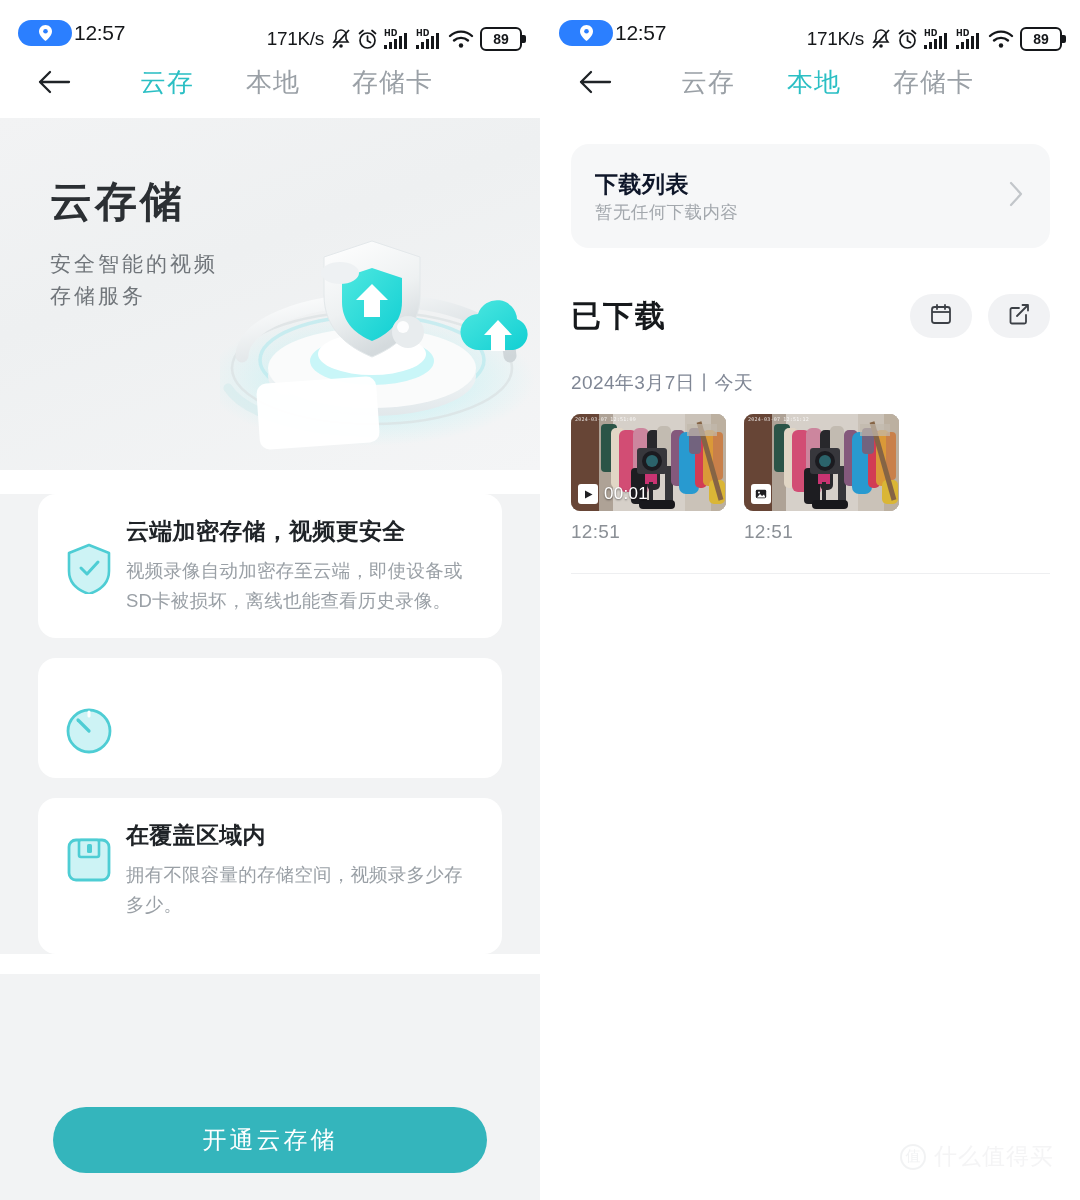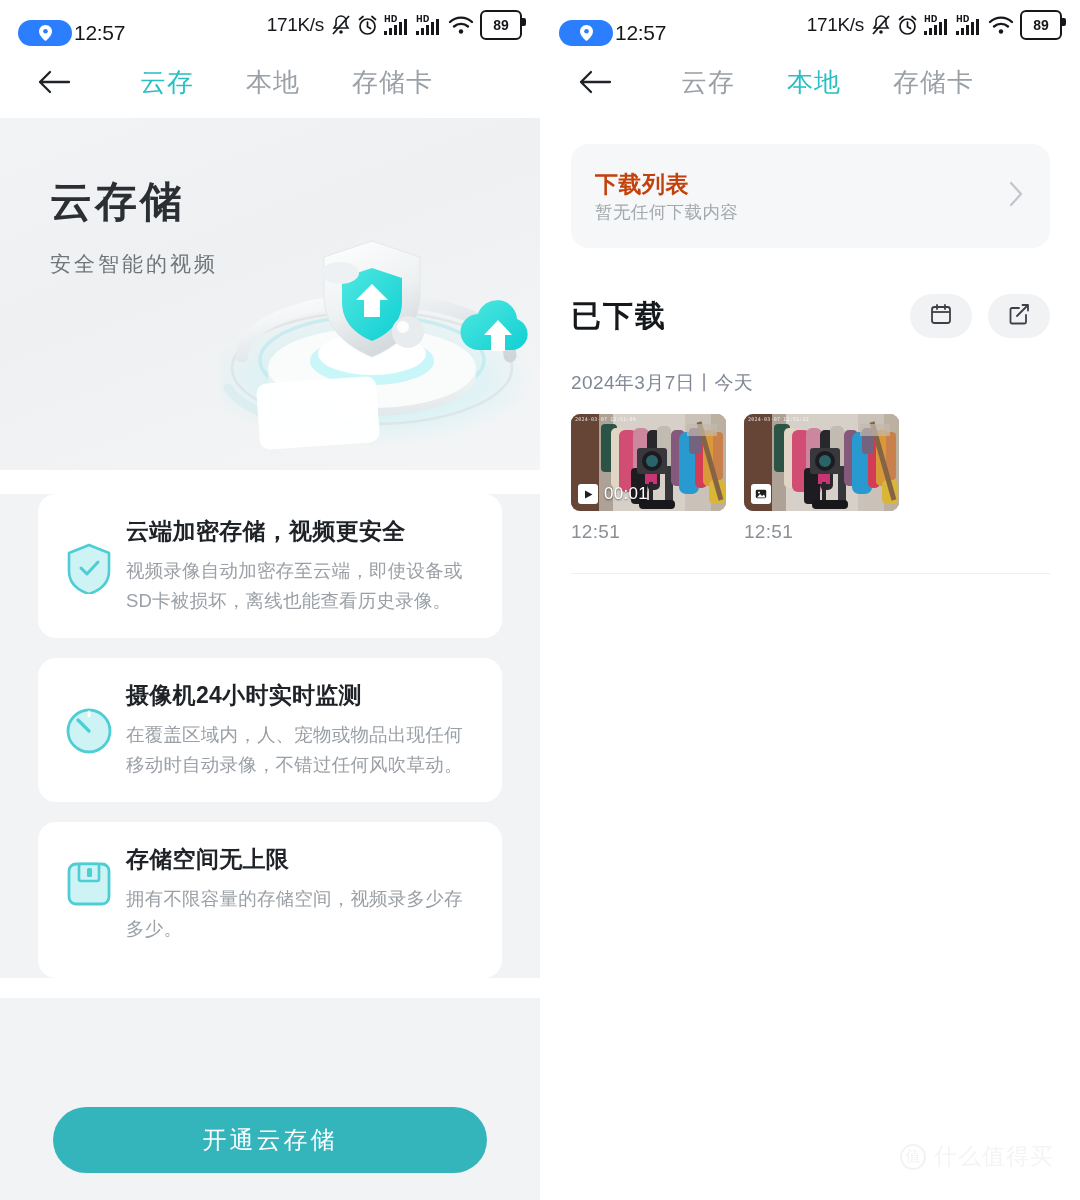--- a/index.html
+++ b/index.html
@@ -19,27 +19,27 @@
     padding: 0 18px 0 18px; position: relative;
   }
   .sb-left { display: flex; align-items: center; gap: 0; }
   .loc-pill {
     width: 54px; height: 26px; border-radius: 13px; background: #2b7fff;
     display: flex; align-items: center; justify-content: center;
     margin-right: 2px;
   }
   .sb-time { font-size: 21px; color: #15171a; letter-spacing: -0.3px; font-weight: 400; }
   .sb-right {
-    position: absolute; right: 18px; top: 2px; height: 46px;
+    position: absolute; right: 18px; top: 16px; height: 46px;
     display: flex; align-items: center; gap: 6px;
   }
   .sb-speed { font-size: 19px; color: #15171a; letter-spacing: -0.3px; margin-right: 1px; }
   .sb-ic { display: flex; align-items: center; }
   .batt {
-    width: 42px; height: 30px; border: 2px solid #15171a; border-radius: 6px;
+    width: 42px; height: 24px; border: 2px solid #15171a; border-radius: 6px;
     display: flex; align-items: center; justify-content: center; position: relative;
   }
   .batt::after {
     content: ""; position: absolute; right: -6px; top: 6px;
     width: 4px; height: 8px; background: #15171a; border-radius: 0 2px 2px 0;
   }
   .batt span { font-size: 14px; font-weight: 600; color: #15171a; }
 
   
   .tabbar { height: 72px; display: flex; align-items: center; padding-left: 32px; background: #fff; }
@@ -93,21 +93,21 @@
     border: none;
   }
 
   
   .r-body { padding: 0 30px; }
   .dl-card {
     margin-top: 26px; background: #f6f7f8; border-radius: 18px;
     height: 104px; display: flex; align-items: center; padding: 0 26px 0 24px; cursor: pointer;
   }
   .dl-texts { flex: 1; }
-  .dl-title { font-size: 23px; font-weight: 700; color: #c2410c; letter-spacing: 0.5px; }
+  .dl-title { font-size: 23px; font-weight: 700; color: #0f172a; letter-spacing: 0.5px; }
   .dl-sub { font-size: 17.5px; color: #a3a8ad; letter-spacing: 0.4px; }
   .chev { color: #c2c6ca; }
 
   .sec-head {
     margin-top: 46px; display: flex; align-items: center; justify-content: space-between;
   }
   .sec-title { font-size: 30px; font-weight: 700; color: #16191c; letter-spacing: 2px; }
   .sec-actions { display: flex; gap: 16px; }
   .round-btn {
     width: 62px; height: 44px; border-radius: 22px; background: #f1f2f4;
@@ -276,20 +276,21 @@
             <path d="M42 24 l14 15 h-7 v16 h-14 v-16 h-7 z" fill="#ffffff"></path>
           </g>
           <path d="M8 270 a150 58 0 0 0 145 44" fill="none" stroke="#cfe9ec" stroke-width="9" opacity="0.5" stroke-linecap="round"></path>
           <rect x="38" y="262" width="120" height="66" rx="10" fill="#ffffff" opacity="0.96" transform="rotate(-4 98 295)"></rect>
         </svg>
       </div>
       <div class="hero-text">
         <div class="hero-title">云存储</div>
         <div class="hero-sub">
           <div>安全智能的视频</div>
+          <div>存储服务</div>
         </div>
       </div>
     </div>
 
     <div class="cards">
 
       <div class="feature-card" style="margin-top:24px;">
         <div class="fc-icon">
           <svg width="46" height="52" viewBox="0 0 46 52">
               <path d="M23 3 L43 11 v18 c0 14 -11 20 -20 23 c-9 -3 -20 -9 -20 -23 V11 z" fill="#cdf3f5" stroke="#4ecdd4" stroke-width="2.6" stroke-linejoin="round"></path>
@@ -303,36 +304,32 @@
       </div>
 
       <div class="feature-card">
         <div class="fc-icon">
           <svg width="50" height="50" viewBox="0 0 50 50">
               <circle cx="25" cy="25" r="21" fill="#cdf3f5" stroke="#4ecdd4" stroke-width="2.8"></circle>
               <path d="M25 25 L14 14" fill="none" stroke="#4ecdd4" stroke-width="3.2" stroke-linecap="round"></path>
               <path d="M25 6 v4" stroke="#fff" stroke-width="3" stroke-linecap="round"></path>
             </svg>
         </div>
-        <div class="fc-body">
-          <div class="fc-title">摄像机24小时实时监测</div>
-          <div class="fc-desc">在覆盖区域内，人、宠物或物品出现任何移动时自动录像，不错过任何风吹草动。</div>
-        </div>
       </div>
 
       <div class="feature-card" style="padding-bottom:34px;">
         <div class="fc-icon" style="padding-top:16px;">
           <svg width="48" height="48" viewBox="0 0 48 48">
               <rect x="4" y="4" width="40" height="40" rx="7" fill="#cdf3f5" stroke="#4ecdd4" stroke-width="2.8"></rect>
               <rect x="14" y="4" width="20" height="17" rx="2" fill="#cdf3f5" stroke="#4ecdd4" stroke-width="2.6"></rect>
               <rect x="22" y="8" width="5" height="9" rx="1.5" fill="#4ecdd4"></rect>
             </svg>
         </div>
         <div class="fc-body">
-          <div class="fc-title">存储空间无上限</div>
+          <div class="fc-title">在覆盖区域内</div>
           <div class="fc-desc">拥有不限容量的存储空间，视频录多少存多少。</div>
         </div>
       </div>
 
     </div>
     <div class="cards-tail"></div>
 
     <div class="cta-zone">
       <button class="cta-btn">开通云存储</button>
     </div>

